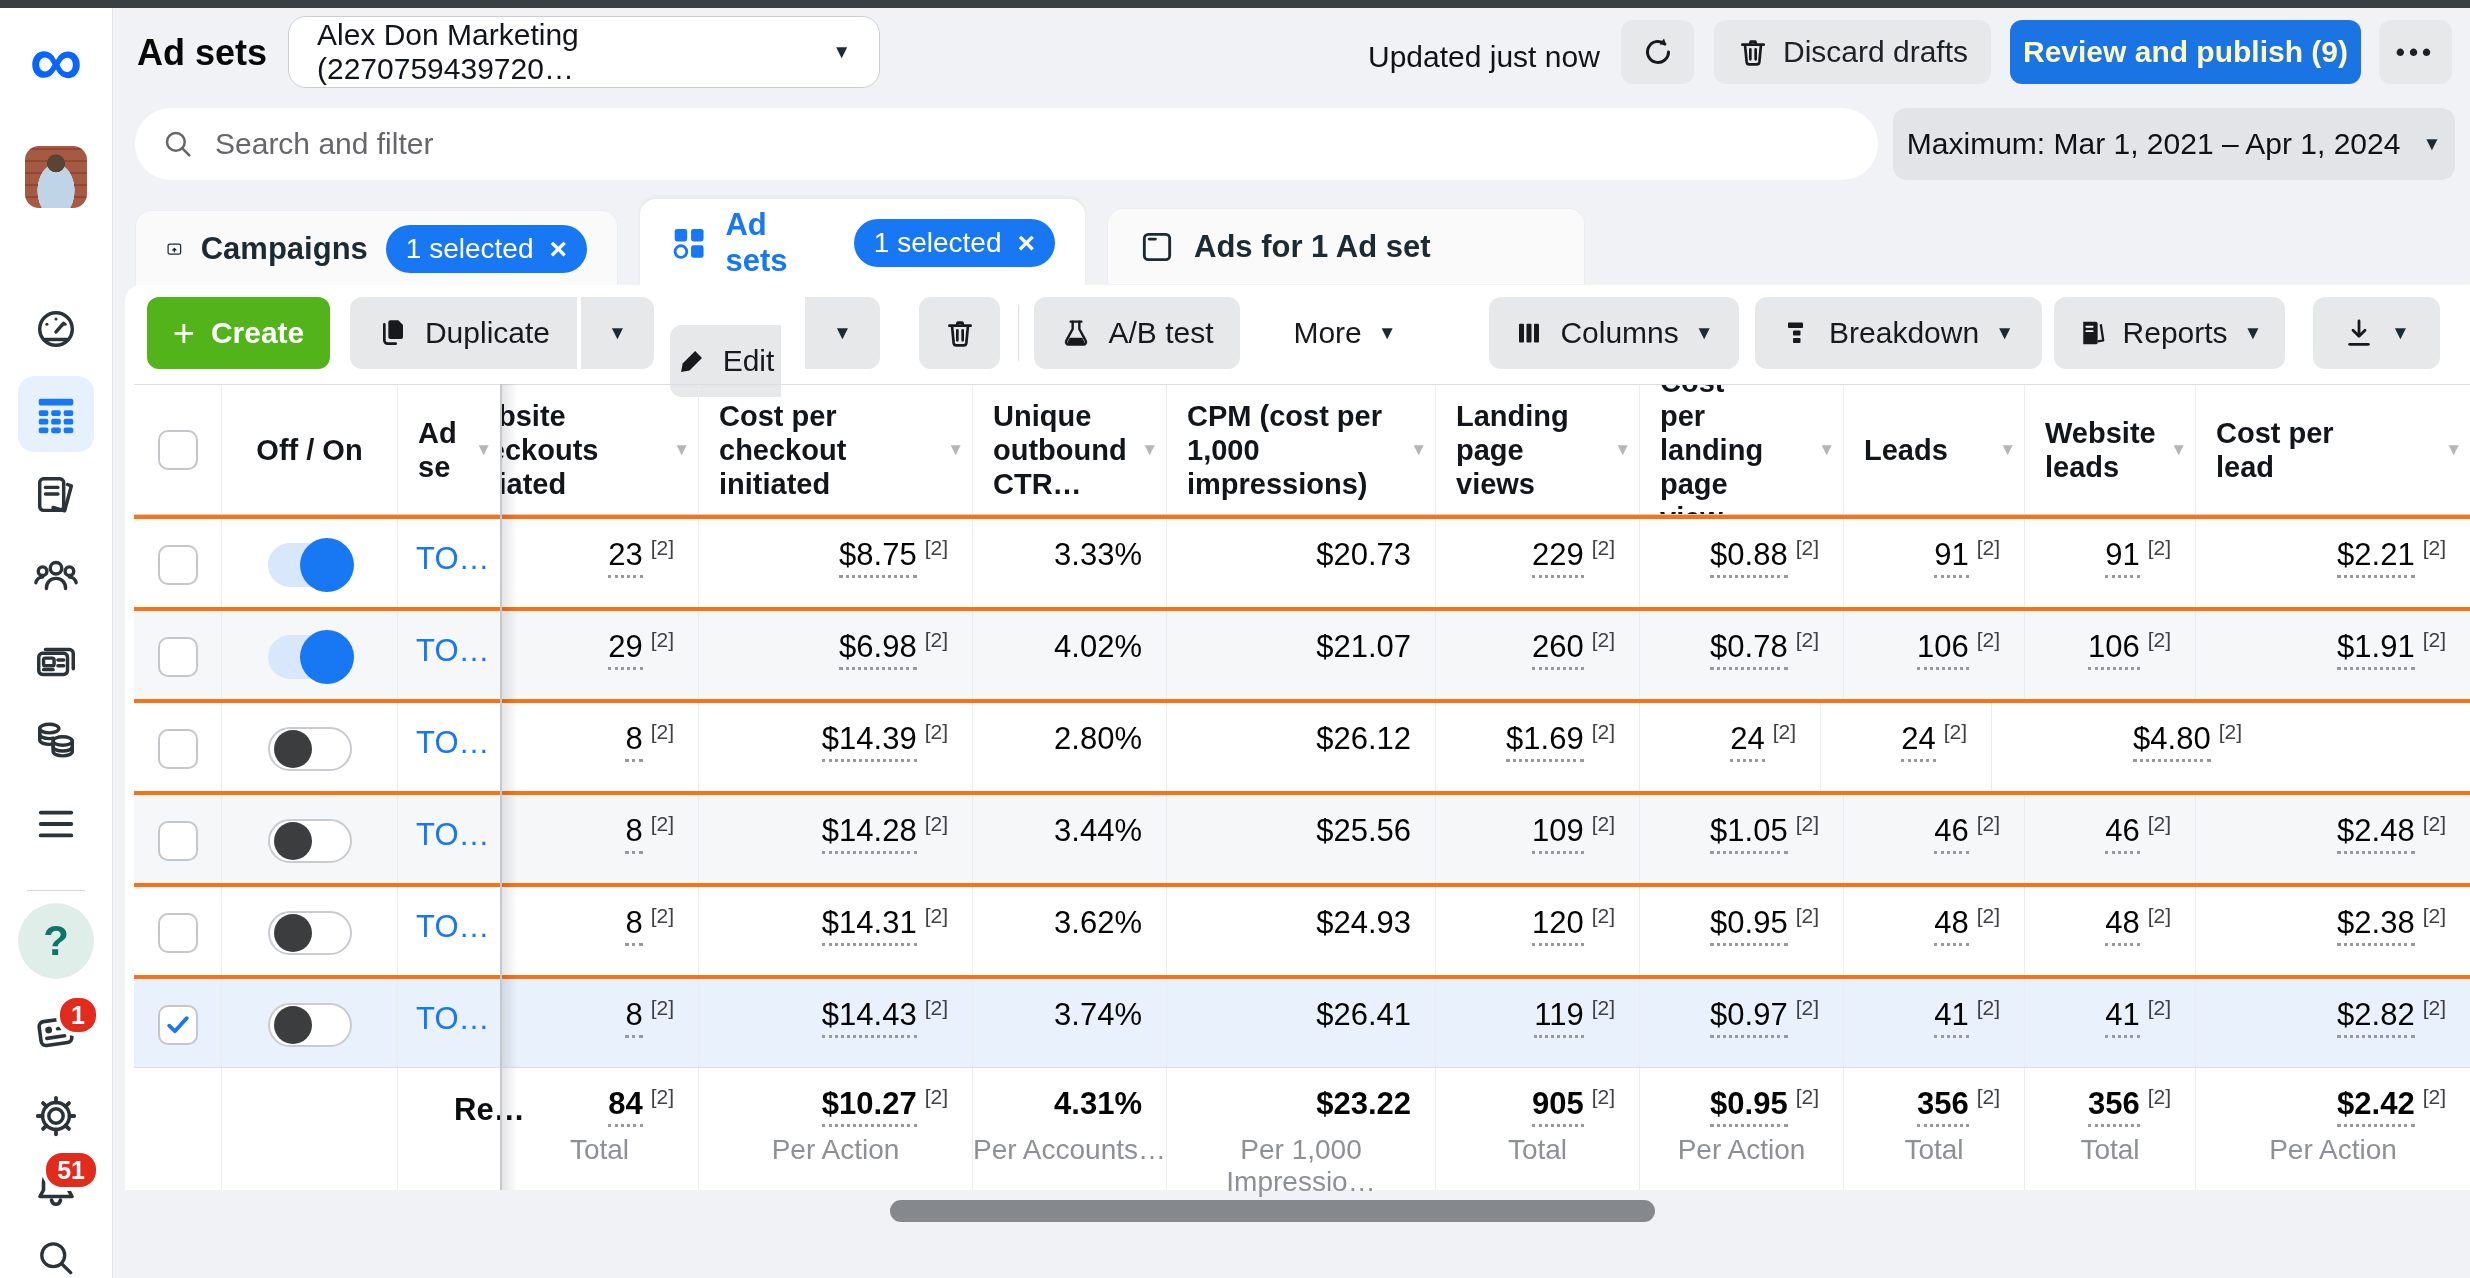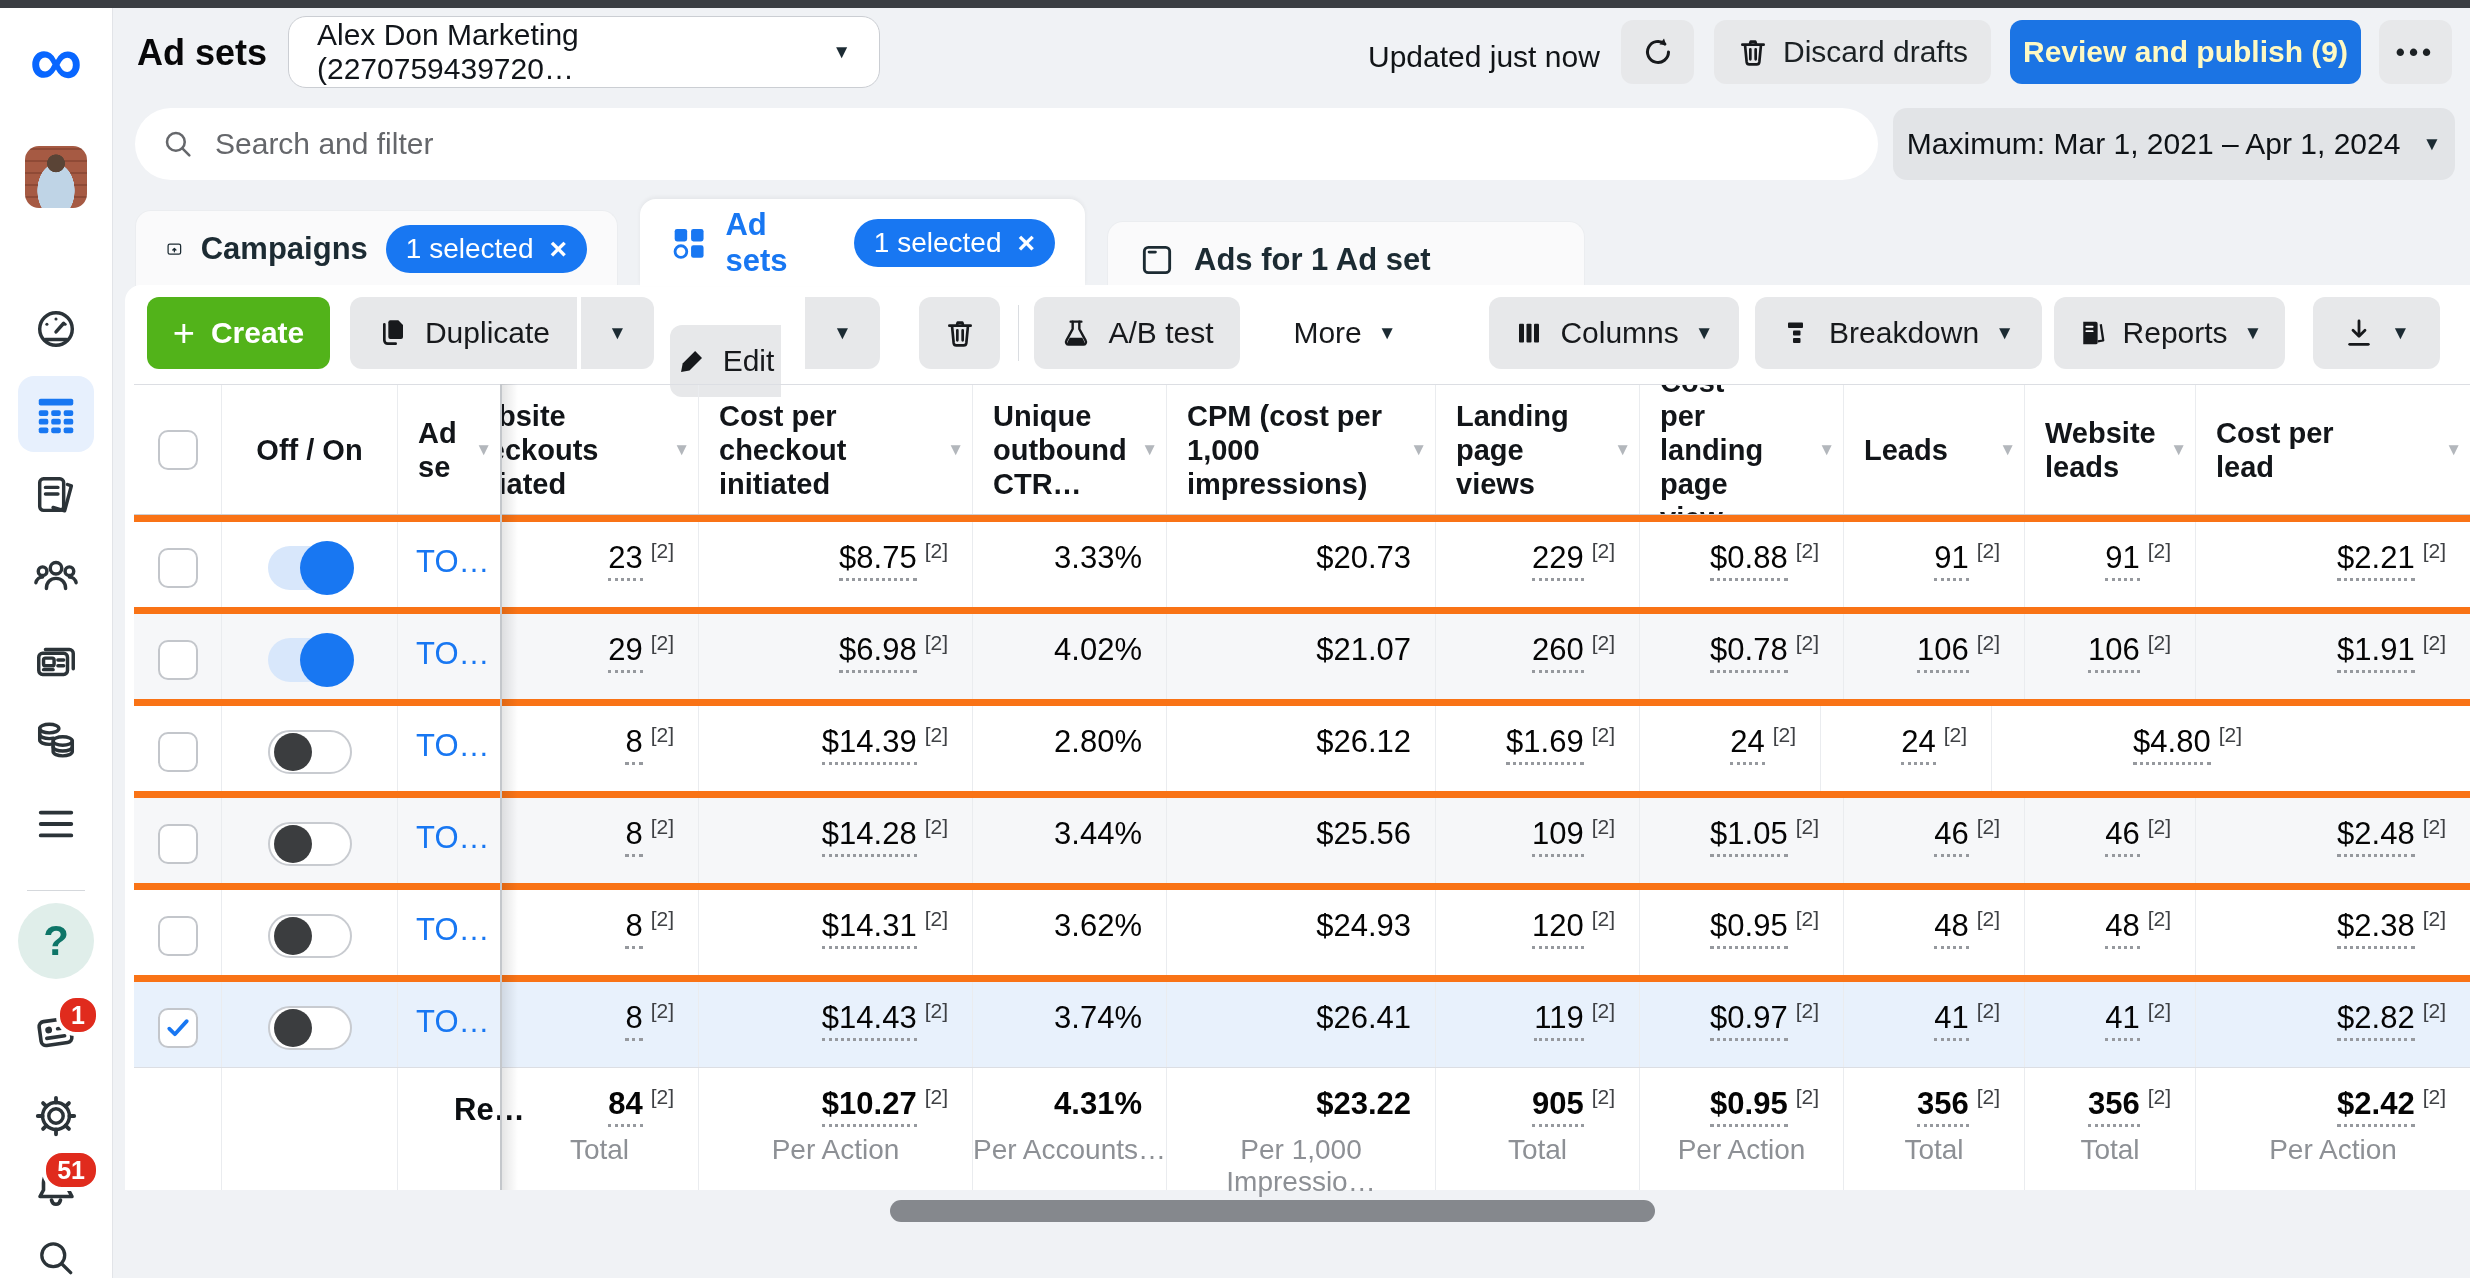--- a/index.html
+++ b/index.html
@@ -47,21 +47,21 @@
   .searchbar input { border:none; outline:none; flex:1; font-size:30px; font-family:inherit; color:#050505; background:transparent; }
   .searchbar input::placeholder { color:#65676B; }
   .date-btn { position:absolute; left:1893px; top:108px; width:562px; height:72px; background:#E2E4E7; border-radius:14px;
               display:flex; align-items:center; justify-content:center; gap:22px; font-size:30px; color:#0E1216; }
 
   
   .tab { position:absolute; display:flex; align-items:center; gap:18px; padding:0 30px; border-radius:16px 16px 0 0;
          background:#FAFAFB; border:1px solid #EBEDF0; border-bottom:none; font-size:31px; font-weight:700; color:#1C2B33; }
   .tab-campaigns { left:135px; top:210px; width:483px; height:76px; }
   .tab-adsets { left:640px; top:199px; width:445px; height:87px; background:#fff; border:none; box-shadow:0 -2px 4px rgba(0,0,0,.05); color:#1877F2; z-index:3; }
-  .tab-ads { left:1107px; top:221px; width:478px; height:76px; }
+  .tab-ads { left:1107px; top:208px; width:478px; height:76px; }
   .sel-pill { background:#1877F2; color:#fff; font-size:28px; font-weight:400; border-radius:30px; padding:8px 20px; display:flex; align-items:center; gap:16px; white-space:nowrap; }
   .sel-pill .x { font-size:30px; font-weight:700; line-height:1; }
 
   
   .card { position:absolute; left:125px; top:285px; width:2345px; height:905px; background:#fff; border-radius:16px 0 0 0; z-index:2; }
 
   
   .tb { position:absolute; top:12px; height:72px; }
   .tbtn { display:flex; align-items:center; justify-content:center; gap:16px; background:#E7E8EA; border-radius:12px; height:72px; font-size:30px; color:#17191C; }
   .tb-create { left:22px; width:183px; background:#52B31A; color:#fff; font-weight:700; border-radius:12px; }
@@ -81,21 +81,21 @@
   
   .table { position:absolute; left:9px; top:99px; width:2336px; }
   .t-row { display:flex; position:relative; }
   .thead { height:131px; border-top:1px solid #DCDEE3; border-bottom:1px solid #CDD0D5; }
   .t-cell { position:relative; border-left:1px solid #EAECEF; height:100%; }
   .t-cell:first-child { border-left:none; }
   .thead .t-cell { display:flex; align-items:center; font-size:29px; font-weight:700; color:#121519; line-height:34px; }
   .hx { display:block; padding-left:20px; }
   .hclip { margin-left:-46px; padding-left:0; }
   .scaret { position:absolute; right:8px; top:50%; transform:translateY(-50%); font-size:17px; color:#B3B7BC; }
-  .drow { height:92px; border-top:7px solid #f97316; background:#fff; }
+  .drow { height:92px; border-top:4px solid #f97316; background:#fff; }
   .drow.stripe { background:#F6F7F9; }
   .drow.sel { background:#E8F1FC; }
   .trow { height:123px; border-top:1px solid #DCDEE3; }
   .num { text-align:right; padding:18px 24px 0 0; font-size:31px; color:#050505; }
   .num .v.u { border-bottom:3px dotted #96999E; padding-bottom:3px; }
   .fnm { font-size:21px; color:#3E4044; margin-left:8px; position:relative; top:-10px; }
   .trow .num .v { font-weight:700; }
   .sub { position:absolute; left:0; right:0; top:66px; text-align:center; font-size:28px; color:#8D9095; font-weight:400; }
   .cb { width:40px; height:40px; border:2px solid #C3C6CB; border-radius:10px; background:#fff; margin:26px auto 0; display:flex; align-items:center; justify-content:center; }
   .thead .cb { margin:0 auto; }

